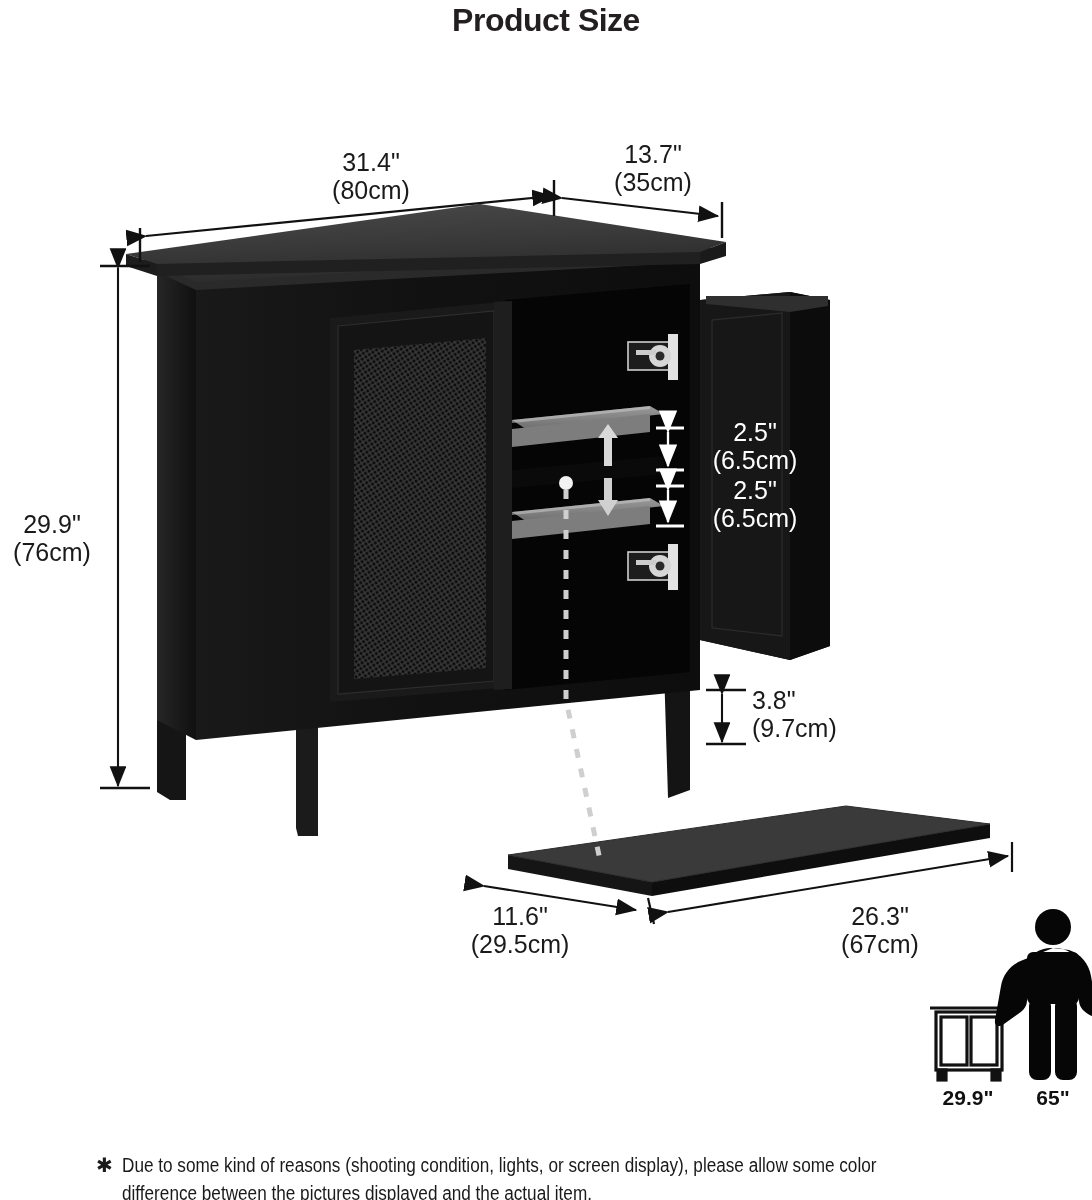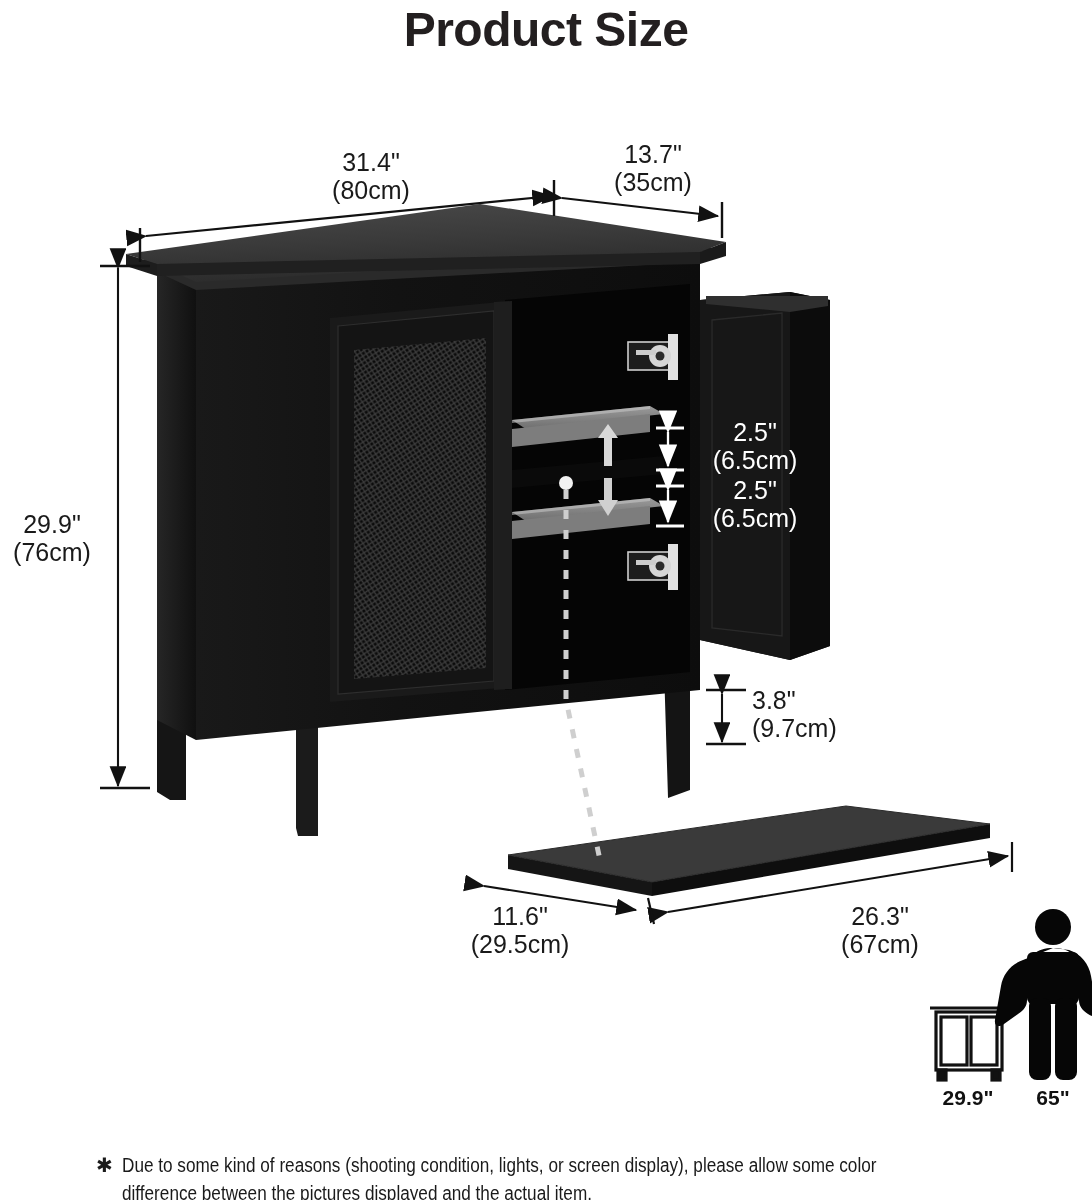--- a/index.html
+++ b/index.html
@@ -13,21 +13,21 @@
     font-family: "Liberation Sans", sans-serif;
     color: #1a1a1a;
     overflow: hidden;
   }
   #stage { position: absolute; inset: 0; }
 
   .page-title {
     position: absolute;
     top: 2px; left: 0; width: 1092px;
     text-align: center;
-    font-size: 48px;
+    font-size: 32px;
     font-weight: bold;
     letter-spacing: -0.5px;
     color: #231f20;
   }
 
   .dim-label {
     position: absolute;
     font-size: 25px;
     line-height: 1.12;
     color: #1a1a1a;

